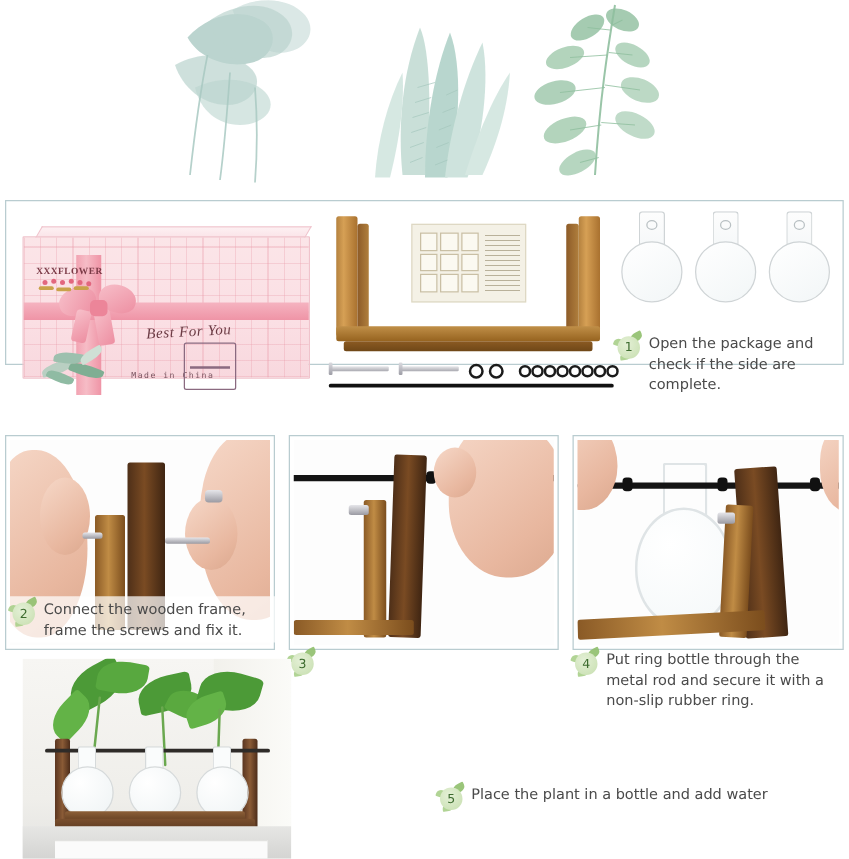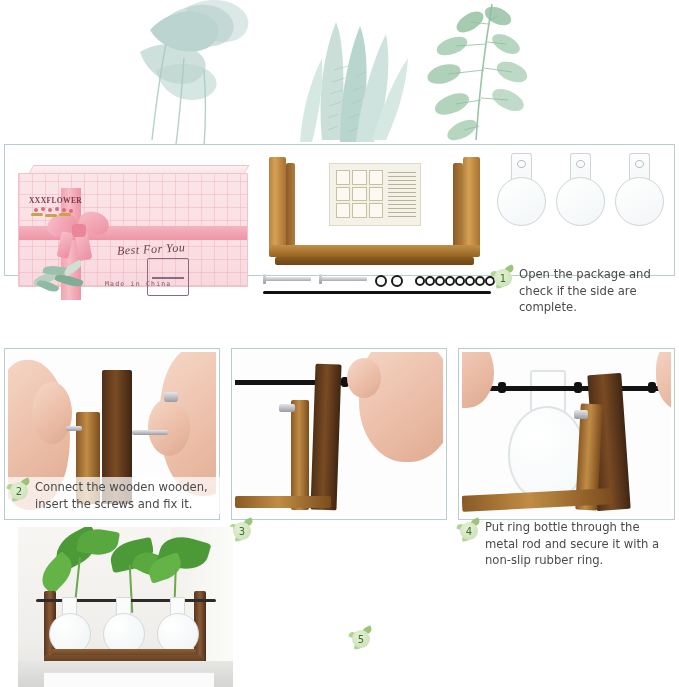--- a/index.html
+++ b/index.html
@@ -9,21 +9,21 @@
   
   .header{position:absolute;left:0;top:0;width:679px;height:152px;overflow:hidden;}
   .header-plants{position:absolute;left:0;top:0;width:679px;height:152px;}
   .title{position:absolute;left:0;top:38px;width:679px;text-align:center;
          font-size:52px;line-height:62px;letter-spacing:0.5px;color:#141414;
          font-family:"DejaVu Sans","Liberation Sans",sans-serif;font-weight:300;
          -webkit-text-stroke:0px;}
 
   
   .panel{position:absolute;border:1px solid #b9ccd0;background:#fff;box-sizing:border-box;}
-  #panel1{left:4px;top:144px;width:671px;height:132px;}
+  #panel1{left:4px;top:160px;width:671px;height:132px;}
   #panel2{left:4px;top:348px;width:216px;height:172px;}
   #panel3{left:231px;top:348px;width:216px;height:172px;}
   #panel4{left:458px;top:348px;width:217px;height:172px;}
 
   .photo{position:absolute;overflow:hidden;}
 
   
   .giftbox{position:absolute;left:13px;top:14px;width:228px;height:131px;}
   .box-face{position:absolute;left:0;top:14px;width:228px;height:112px;
             background:
@@ -342,21 +342,21 @@
 </div>
 
 <div class="cap" id="cap2">
   <div class="badge">
     <i class="lf lf1"></i>
       <i class="lf lf2"></i>
       <i class="lf lf3"></i>
     <div class="circ"></div>
     <div class="num">2</div>
   </div>
-  <div class="txt">Connect the wooden wooden, insert the screws and fix it.</div>
+  <div class="txt">Connect the wooden frame, frame the screws and fix it.</div>
 </div>
 
 <div class="panel" id="panel3">
   <div class="ph">
     <div class="rodblk" style="left:-4px;top:28px;width:224px;"></div>
     <div class="wood mid" style="left:56px;top:48px;width:18px;height:110px;"></div>
     <div class="wood dark" style="left:78px;top:12px;width:26px;height:146px;transform:rotate(2deg);"></div>
     <div class="wood mid" style="left:0;top:144px;width:96px;height:12px;"></div>
     <div class="boltsilver" style="left:44px;top:52px;width:16px;height:8px;"></div>
     <div class="rubber" style="left:106px;top:25px;height:10px;"></div>
@@ -444,13 +444,14 @@
 </div>
 
 <div class="cap" id="cap5">
   <div class="badge">
     <i class="lf lf1"></i>
       <i class="lf lf2"></i>
       <i class="lf lf3"></i>
     <div class="circ"></div>
     <div class="num">5</div>
   </div>
+  <div class="txt">Place the plant in a bottle and add water</div>
 </div>
 
 </body></html>

